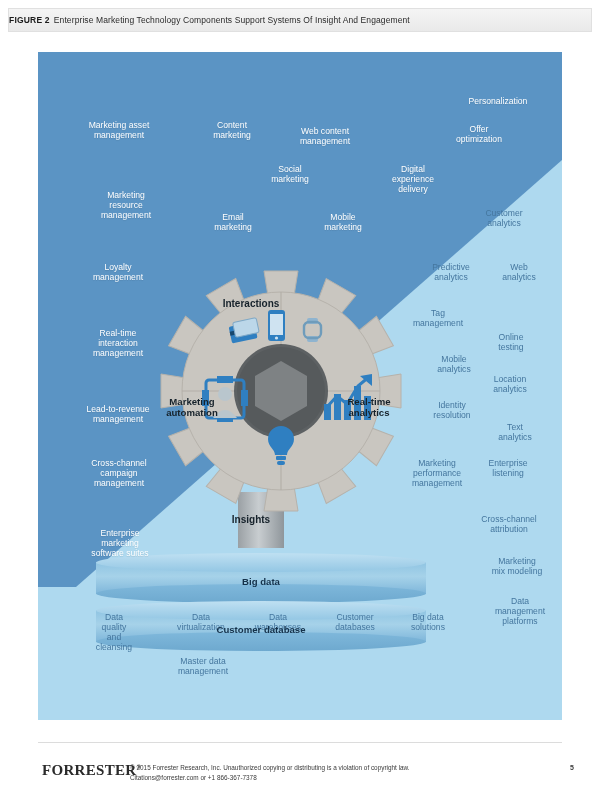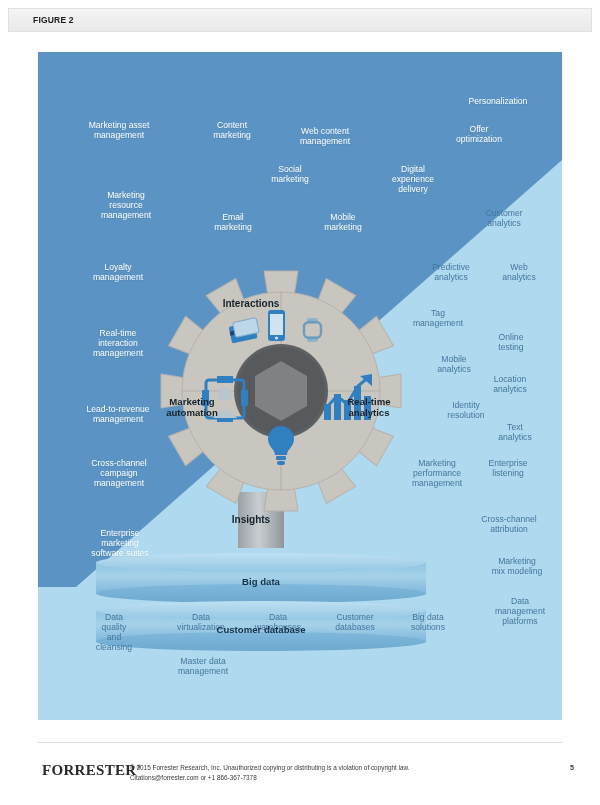--- a/index.html
+++ b/index.html
@@ -7,21 +7,21 @@
 
   .page{position:relative;width:600px;height:805px;background:#fff;}
 
   
   .fig-header{
     position:absolute;left:8px;top:8px;width:584px;height:24px;
     background:linear-gradient(to bottom,#f4f4f4,#e9e9e9);
     border:1px solid #e0e0e0;
     box-sizing:border-box;
     display:flex;align-items:center;
-    padding-left:24px;
+    padding-left:0;
   }
   .fig-header .fig-num{
     font-size:8.5px;font-weight:bold;color:#1b1b1b;letter-spacing:.2px;
     margin-right:4px;white-space:nowrap;
   }
   .fig-header .fig-title{
     font-size:8.5px;color:#2a2a2a;letter-spacing:.1px;white-space:nowrap;
   }
 
   
@@ -107,20 +107,21 @@
     position:absolute;right:26px;top:764px;font-size:7px;color:#3a3a3a;font-weight:bold;
   }
 </style>
 </head>
 <body>
 
 <div class="page">
 
   <div class="fig-header">
     <span class="fig-num">FIGURE 2</span>
+    <span class="fig-title">Enterprise Marketing Technology Components Support Systems Of Insight And Engagement</span>
   </div>
 
   <div class="canvas">
 
     <div class="wedge-engage"></div>
 
     <div class="pedestal"></div>
 
     <div class="gear-wrap">
       <svg width="250" height="250" viewBox="0 0 250 250">
@@ -269,21 +270,21 @@
         <div class="lbl ins" style="left: 450px; top: 210px; width: 62px;">Web
 analytics</div>
         <div class="lbl ins" style="left: 358px; top: 256px; width: 84px;">Tag
 management</div>
         <div class="lbl ins" style="left: 442px; top: 280px; width: 62px;">Online
 testing</div>
         <div class="lbl ins" style="left: 382px; top: 302px; width: 68px;">Mobile
 analytics</div>
         <div class="lbl ins" style="left: 436px; top: 322px; width: 72px;">Location
 analytics</div>
-        <div class="lbl ins" style="left: 392px; top: 348px; width: 72px;">Identity
+        <div class="lbl ins" style="left: 378px; top: 348px; width: 72px;">Identity
 resolution</div>
         <div class="lbl ins" style="left: 446px; top: 370px; width: 62px;">Text
 analytics</div>
         <div class="lbl ins" style="left: 356px; top: 406px; width: 86px;">Marketing
 performance
 management</div>
         <div class="lbl ins" style="left: 432px; top: 406px; width: 76px;">Enterprise
 listening</div>
         <div class="lbl ins" style="left: 424px; top: 462px; width: 94px;">Cross-channel
 attribution</div>

